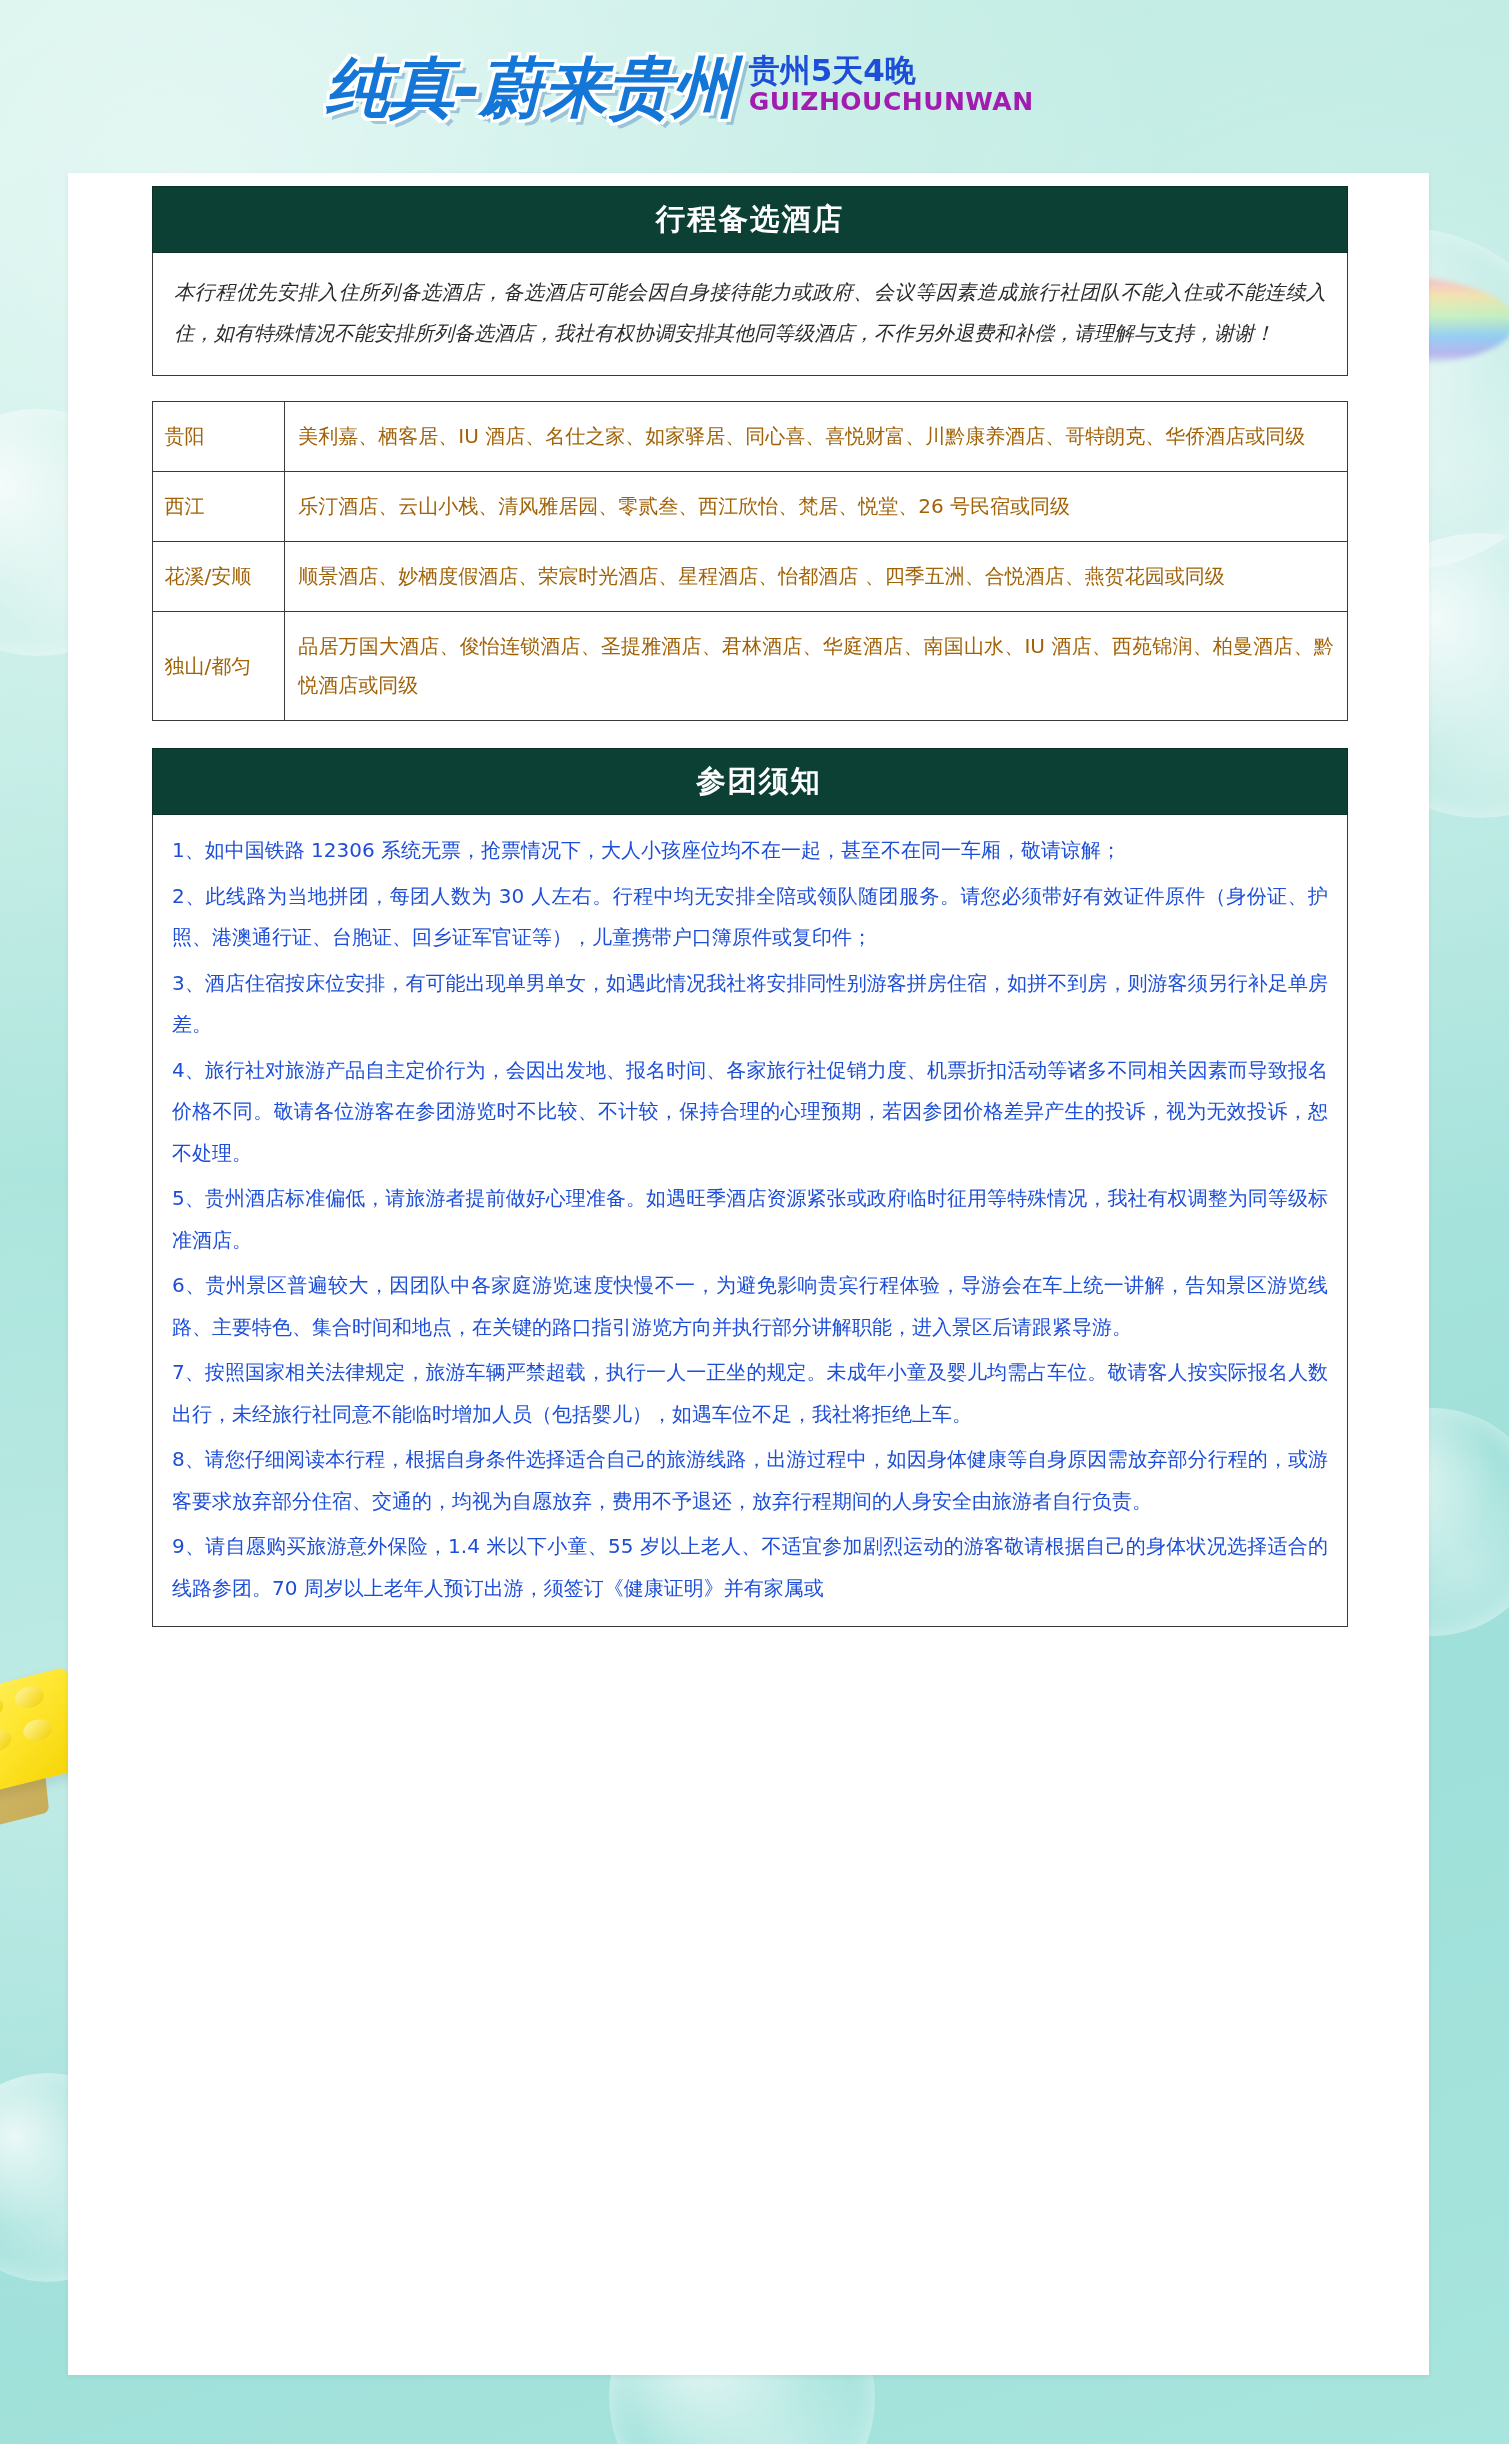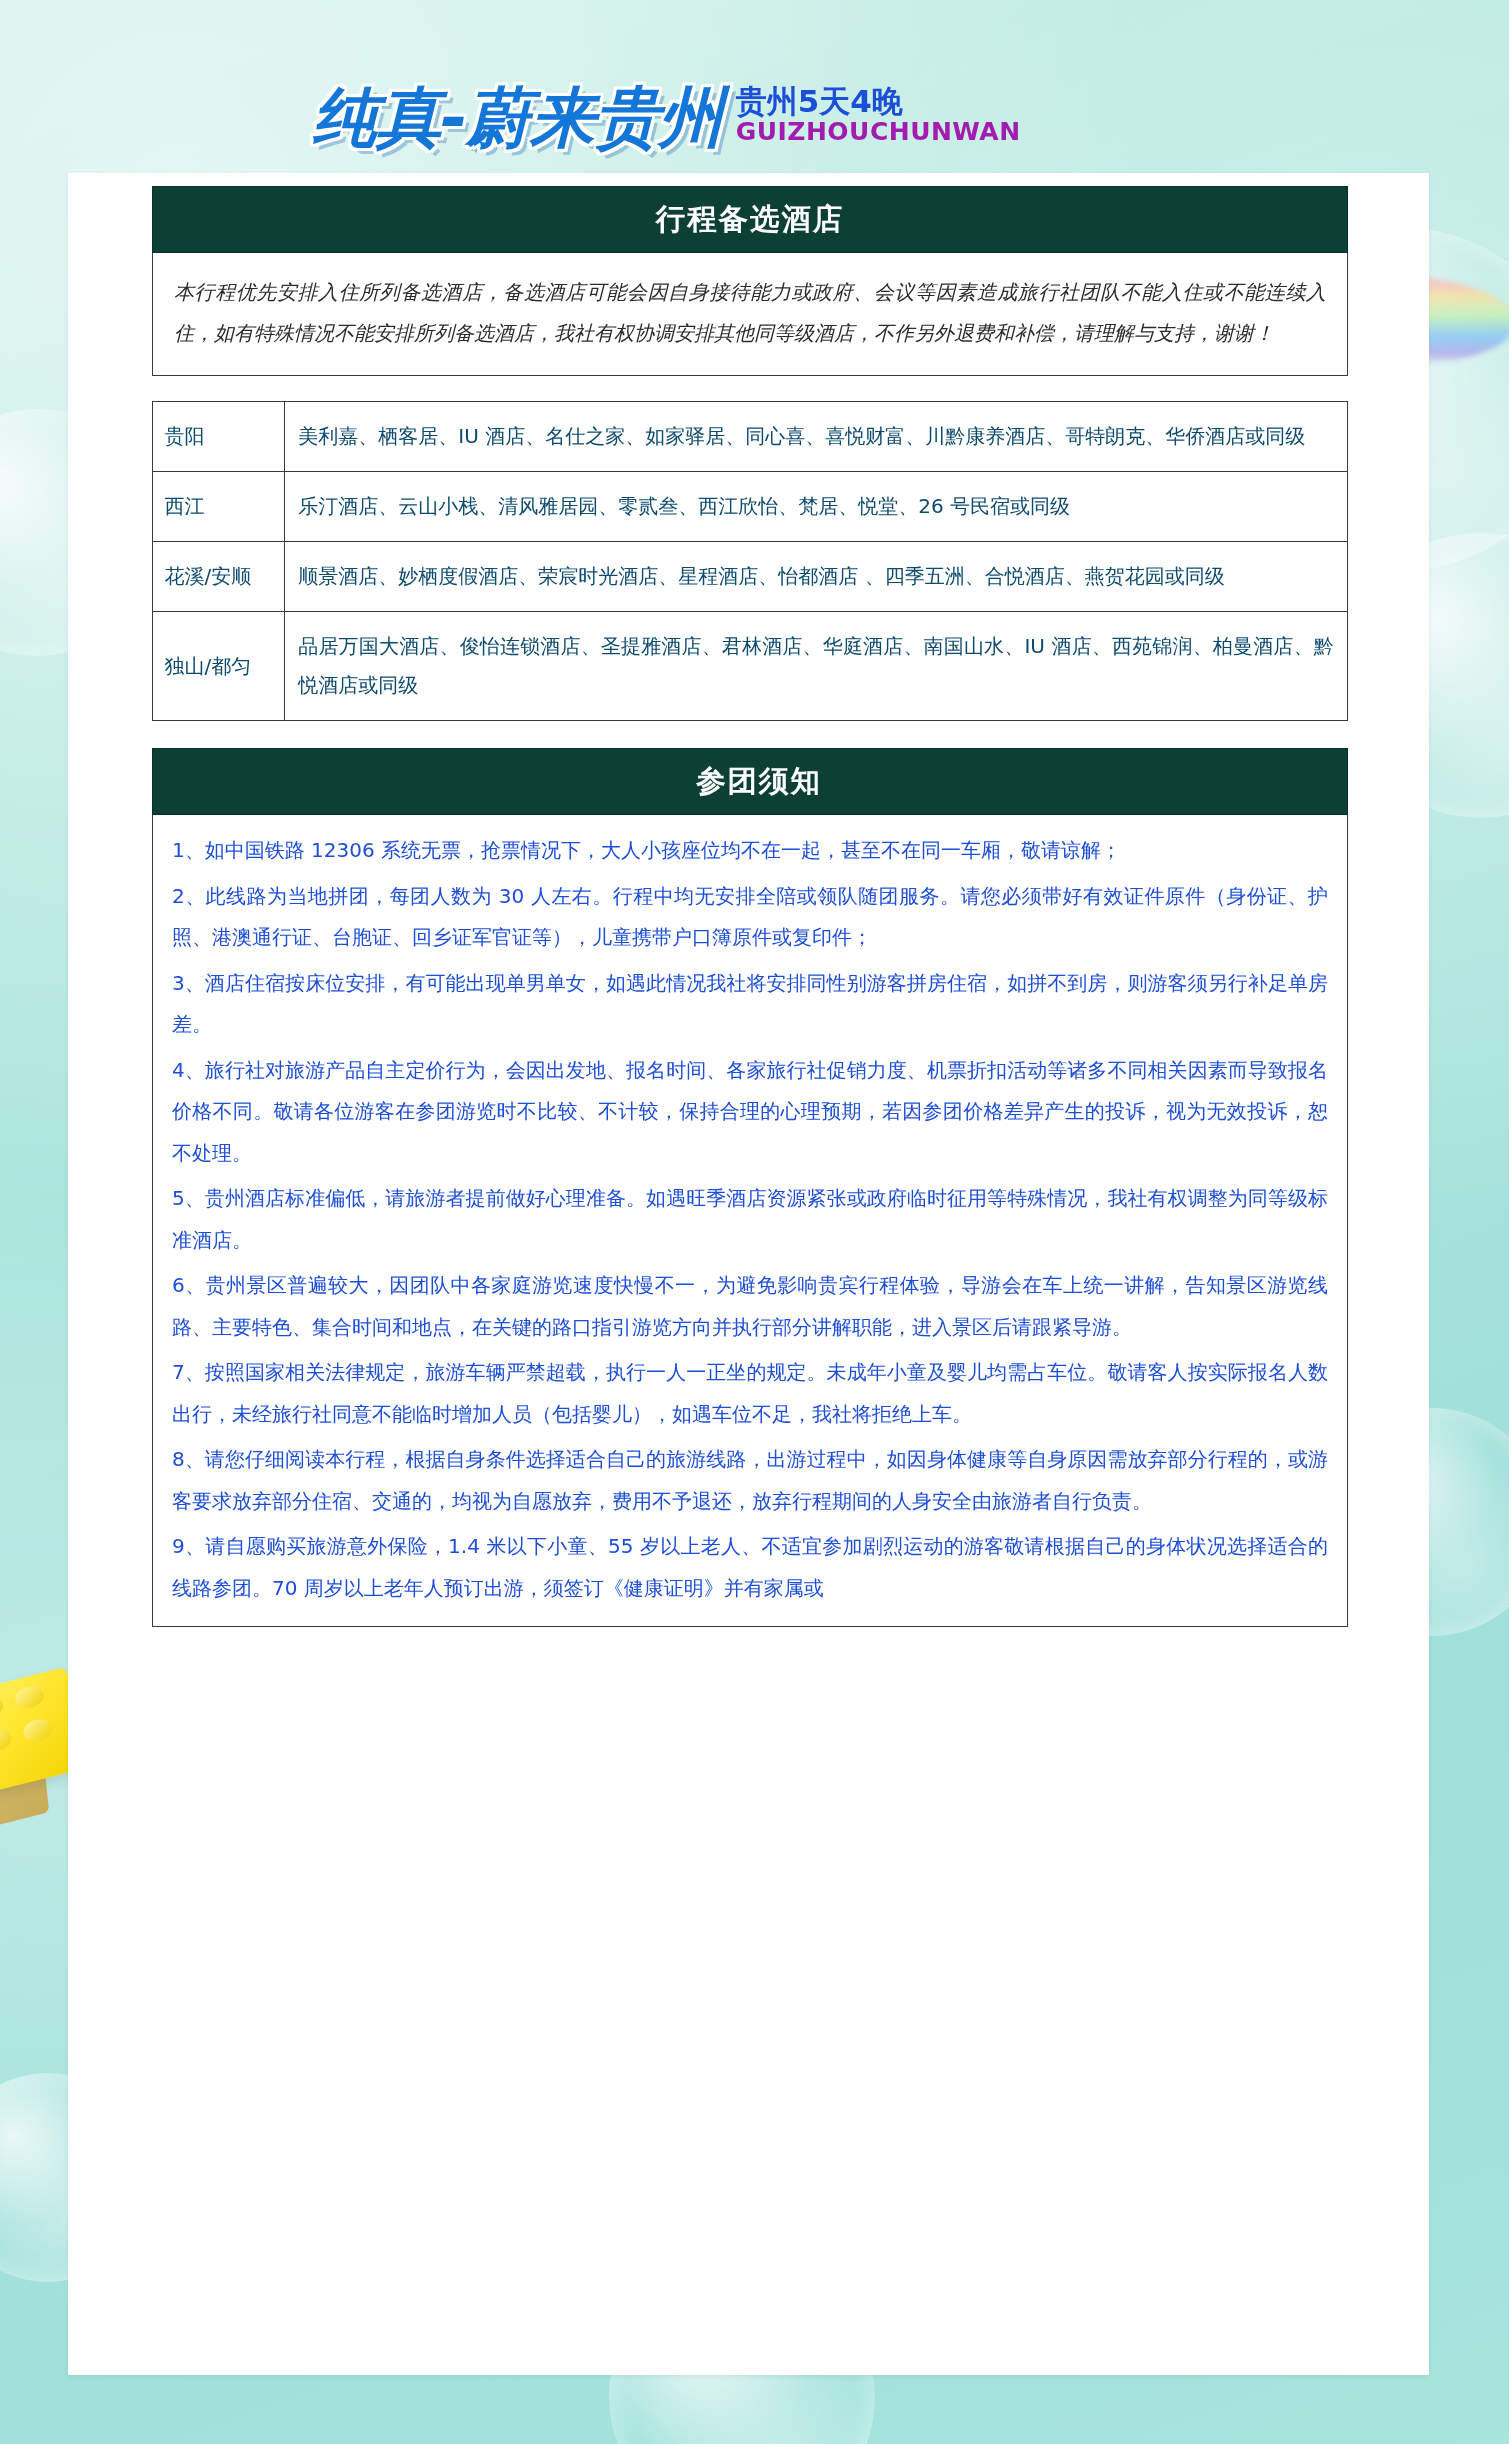--- a/index.html
+++ b/index.html
@@ -89,26 +89,26 @@
     height: 67px;
     background: linear-gradient(140deg, #d8b45a, #c9a23f);
     transform: rotate(-14deg) skewX(-8deg);
     border-radius: 5.7px;
     opacity: 0.85;
   }
 
   
   .banner {
     position: absolute;
-    left: 0;
+    left: 13px;
     top: 0;
     width: 1333px;
     height: 173px;
     display: flex;
-    align-items: center;
+    align-items: flex-start;
     justify-content: center;
   }
   .banner-inner {
     display: flex;
     align-items: flex-end;
     gap: 13.3px;
     transform: translateY(7.6px);
   }
   .banner-title {
     font-family: "DejaVu Sans", "Liberation Sans", sans-serif;
@@ -206,21 +206,21 @@
     width: 100%;
     margin-top: 25px;
     table-layout: fixed;
   }
   .hotel-table td {
     border: 1px solid #3a3a3a;
     padding: 15px 13.3px;
     vertical-align: middle;
     font-size: 20px;
     line-height: 1.95;
-    color: #0c4a6e;
+    color: #a16207;
     font-family: "DejaVu Sans", "Liberation Sans", sans-serif;
   }
   .hotel-table td.region {
     width: 112px;
     padding-left: 11.4px;
     padding-right: 7.6px;
     white-space: nowrap;
   }
   .hotel-table td.hotels {
     text-align: justify;

